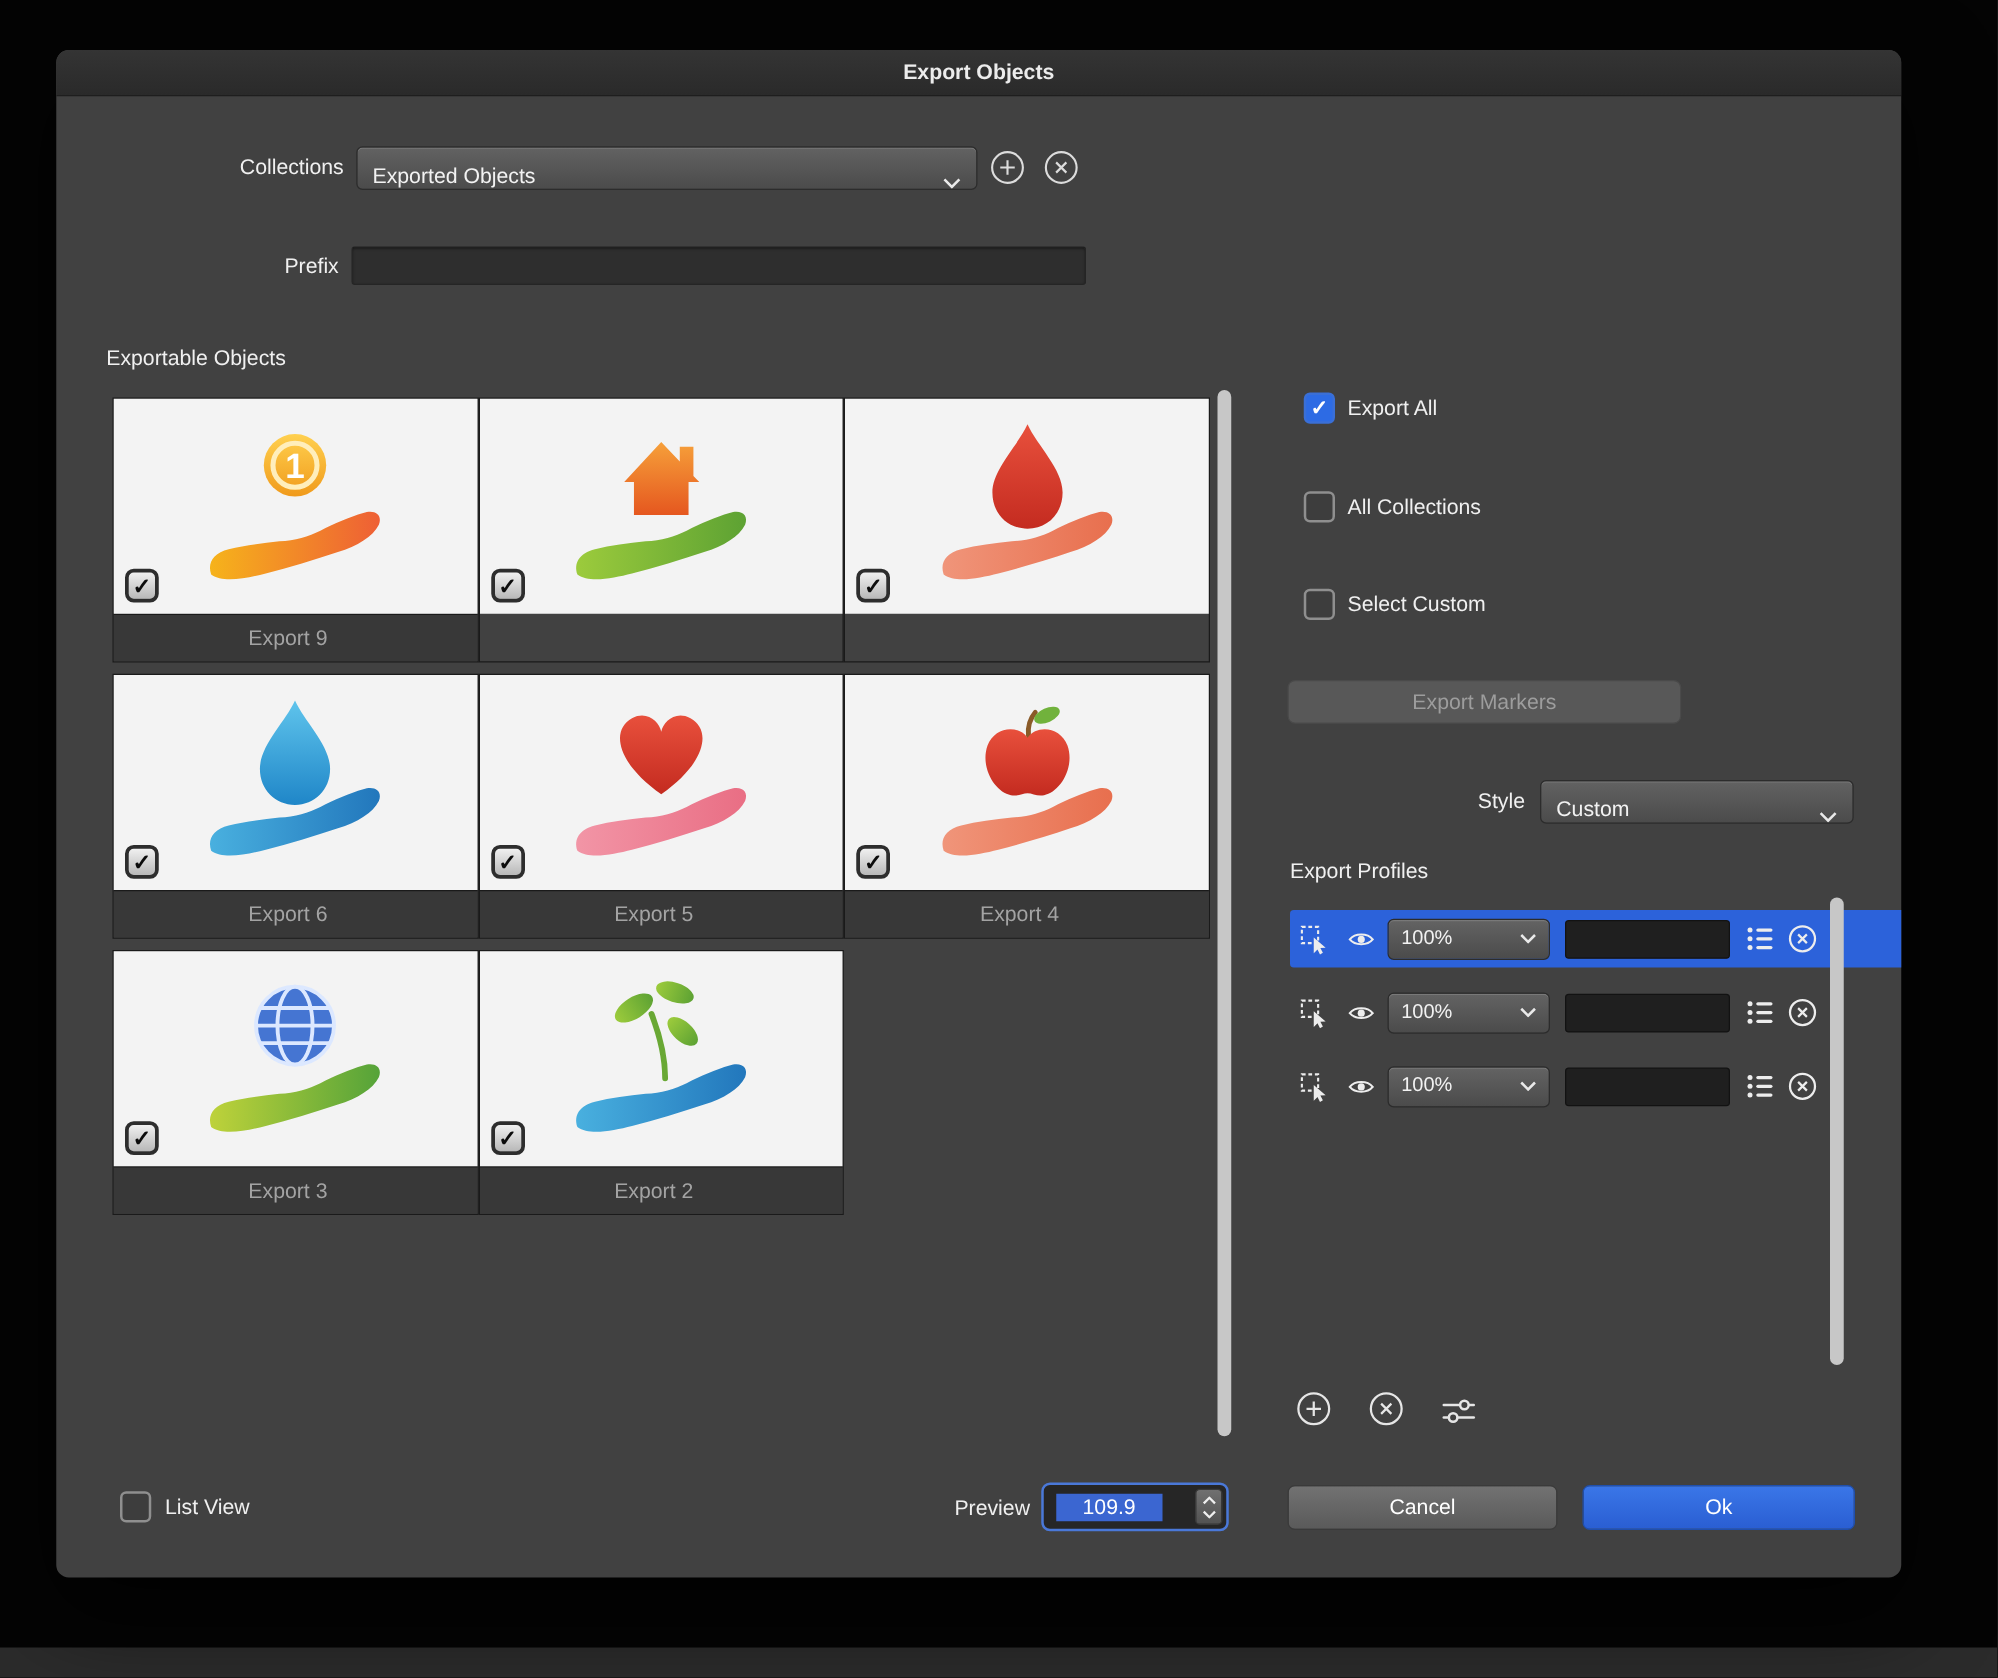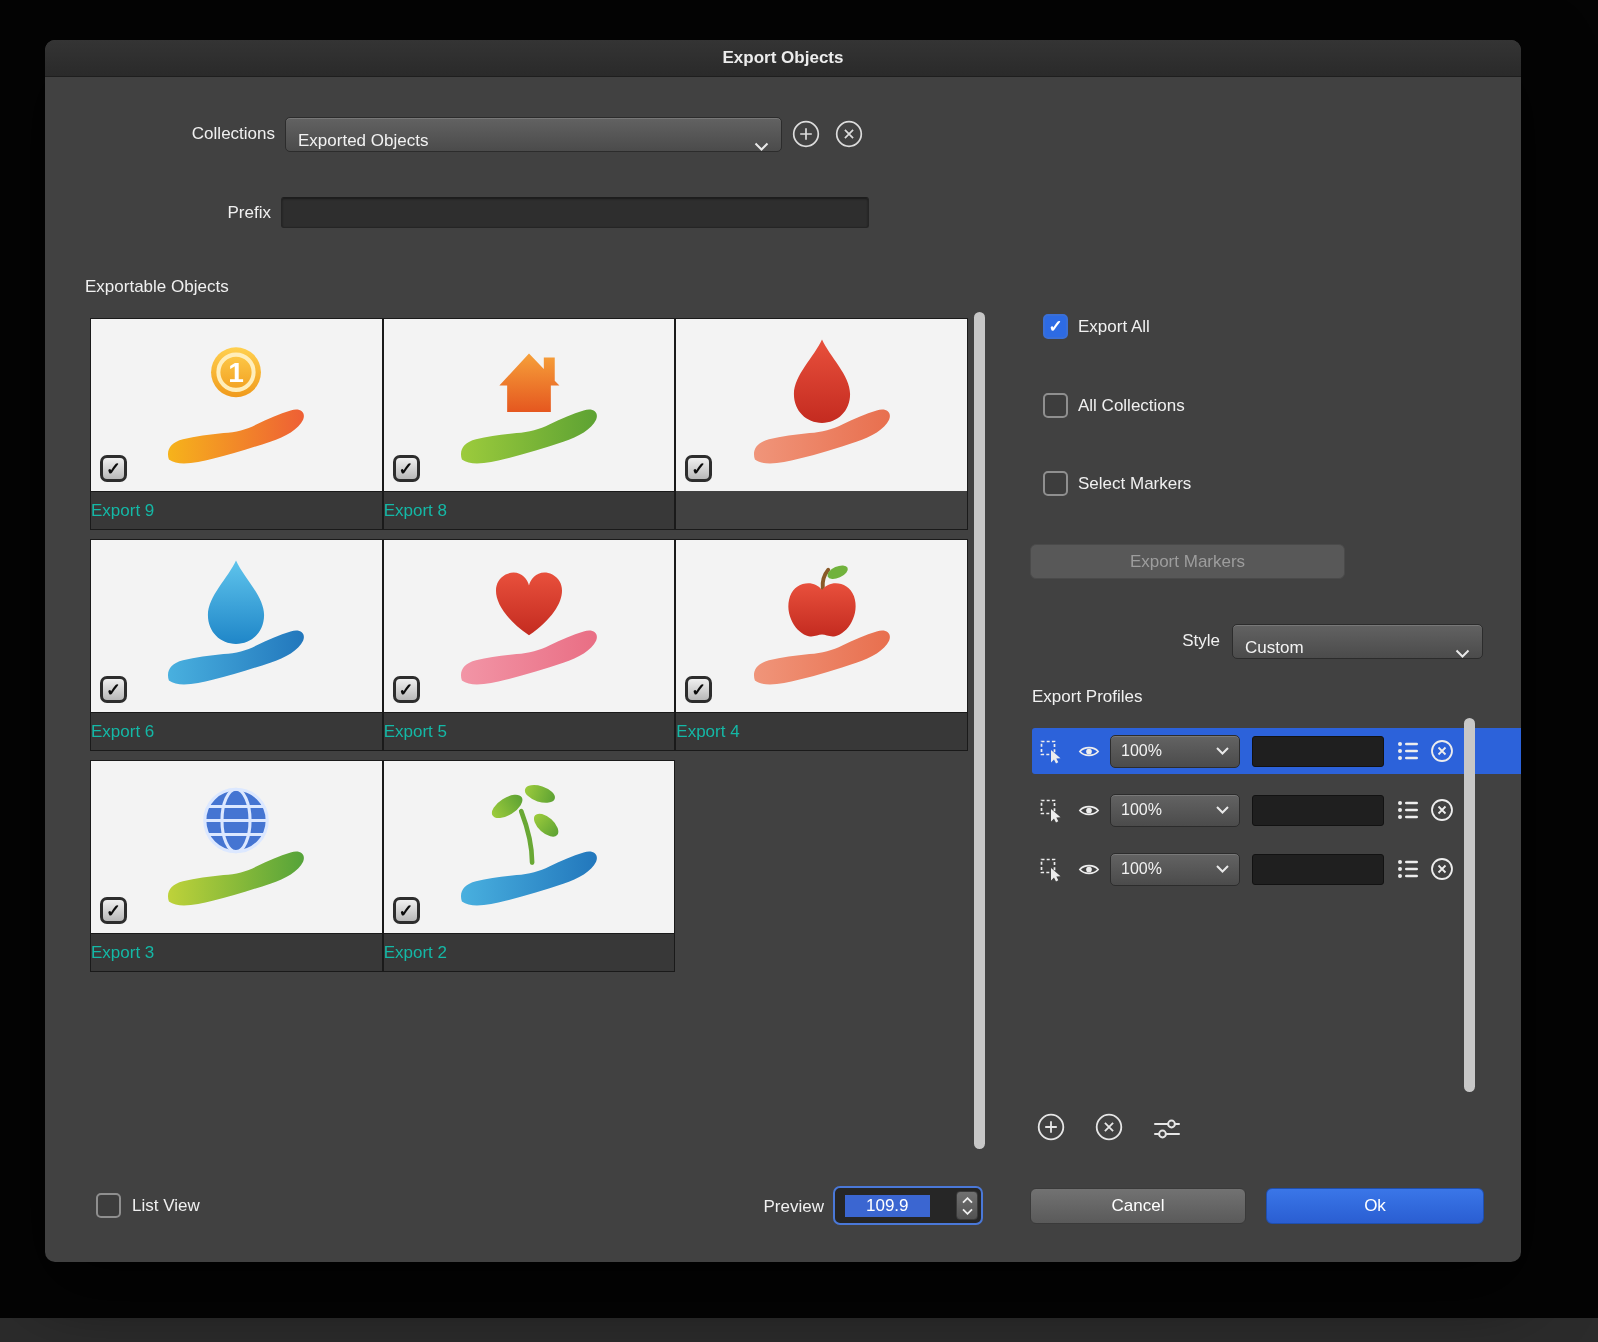--- a/index.html
+++ b/index.html
@@ -9,21 +9,21 @@
   .title{color:#ececec;font-size:17px;font-weight:700}
   .lbl{position:absolute;color:#f0f0f0;font-size:17px;line-height:24px;white-space:nowrap}
   .r{text-align:right}
   .dd{position:absolute;display:flex;align-items:flex-end;background:linear-gradient(#626262,#4b4b4b);border:1px solid #2c2c2c;border-radius:5px;box-shadow:inset 0 1px 0 rgba(255,255,255,.14);color:#f2f2f2;font-size:17px;padding:0 12px;cursor:default}
   .chev{margin-left:auto;display:flex;flex:0 0 auto}
   .circ{position:absolute;width:30px;height:30px;display:flex;align-items:center;justify-content:center;background:transparent;border:none;padding:0}
   .tf{position:absolute;background:#2e2e2e;border:1px solid #252525;border-top-color:#1d1d1d;border-radius:3px;box-shadow:inset 0 1px 2px rgba(0,0,0,.45);color:#eee;font-size:16px;padding:0 8px;font-family:inherit}
   .grid{position:absolute;left:45px;top:278px;width:878px;display:grid;grid-template-columns:repeat(3,1fr);row-gap:9px}
   .cell{border:1px solid #1a1a1a}
   .cell .img{height:172px;background:#f3f3f3;position:relative;display:flex;align-items:center;justify-content:center}
-  .cell .cap{height:38px;line-height:37px;background:#383838;border-top:1px solid #1a1a1a;color:#14b8a6;font-size:17px;text-align:left;padding-right:12px}
+  .cell .cap{height:38px;line-height:37px;background:#383838;border-top:1px solid #1a1a1a;color:#a3a3a3;font-size:17px;text-align:center;padding-right:12px}
   .art{width:156px;height:156px}
   .tcheck{position:absolute;left:9px;bottom:9px;width:27px;height:27px;border:3px solid #2d2d2d;border-radius:7px;background:linear-gradient(#f0f0f0,#b8b8b8);display:flex;align-items:center;justify-content:center;color:#0c0c0c;font-size:18px;font-weight:800}
   .tcheck::after{content:"✓";opacity:0}
   .tcheck.checked::after{opacity:1}
   .cb{position:absolute;width:25px;height:25px;border-radius:5px;border:2px solid #8f8f8f;background:#3d3d3d;display:flex;align-items:center;justify-content:center;color:#fff;font-size:17px;font-weight:700}
   .cb::after{content:"✓";opacity:0}
   .cb.checked{background:#2d6be4;border-color:#3a6fd6}
   .cb.checked::after{opacity:1}
   .vscroll{position:absolute;width:11px;border-radius:5.5px;background:#c7c7c7}
   .btn{position:absolute;display:flex;align-items:center;justify-content:center;border-radius:6px;font-size:17px;color:#fff;border:1px solid #3a3a3a;cursor:default;font-family:inherit}
@@ -141,21 +141,20 @@
     </div>
 
     <div class="cell">
       <div class="img">
         <svg class="art" viewBox="0 0 100 100">
           <use href="#hand" fill="url(#g-gr)" transform="translate(0,6)"></use>
           <path d="M31,37.5 L50,17 L59.5,27 L59.5,19.5 L66.5,19.5 L66.5,34.5 L69.5,37.5 L64,37.5 L64,54.5 L36,54.5 L36,37.5 Z" fill="url(#g-ho)"></path>
         </svg>
         <span class="tcheck checked"></span>
       </div>
-      <div class="cap">Export 8</div>
     </div>
 
     <div class="cell">
       <div class="img">
         <svg class="art" viewBox="0 0 100 100">
           <use href="#hand" fill="url(#g-sa)" transform="translate(0,6)"></use>
           <use href="#drop" fill="url(#g-rd)"></use>
         </svg>
         <span class="tcheck checked"></span>
       </div>
@@ -231,21 +230,21 @@
 
   <div class="vscroll" style="left:929px;top:272px;height:837px"></div>
 
   <span class="cb checked" style="left:998px;top:274px"></span>
   <div class="lbl" style="left:1033px;top:275px">Export All</div>
 
   <span class="cb" style="left:998px;top:353px"></span>
   <div class="lbl" style="left:1033px;top:354px">All Collections</div>
 
   <span class="cb" style="left:998px;top:431px"></span>
-  <div class="lbl" style="left:1033px;top:432px">Select Markers</div>
+  <div class="lbl" style="left:1033px;top:432px">Select Custom</div>
 
   <button class="btn disabled" style="left:985px;top:504px;width:315px;height:35px">Export Markers</button>
 
   <div class="lbl r" style="left:1040px;top:589px;width:135px">Style</div>
   <div class="dd" style="left:1187px;top:584px;width:251px;height:35px">
     <span>Custom</span>
     <span class="chev">
         <svg width="15" height="9" viewBox="0 0 15 9">
           <path d="M1.5,1.5 L7.5,7.5 L13.5,1.5" fill="none" stroke="#e9e9e9" stroke-width="2"></path>
         </svg>

